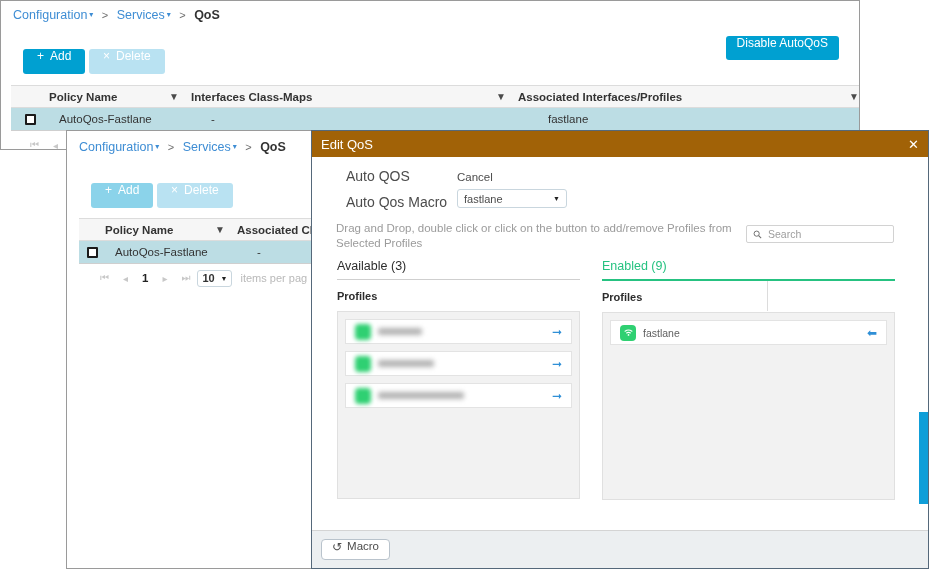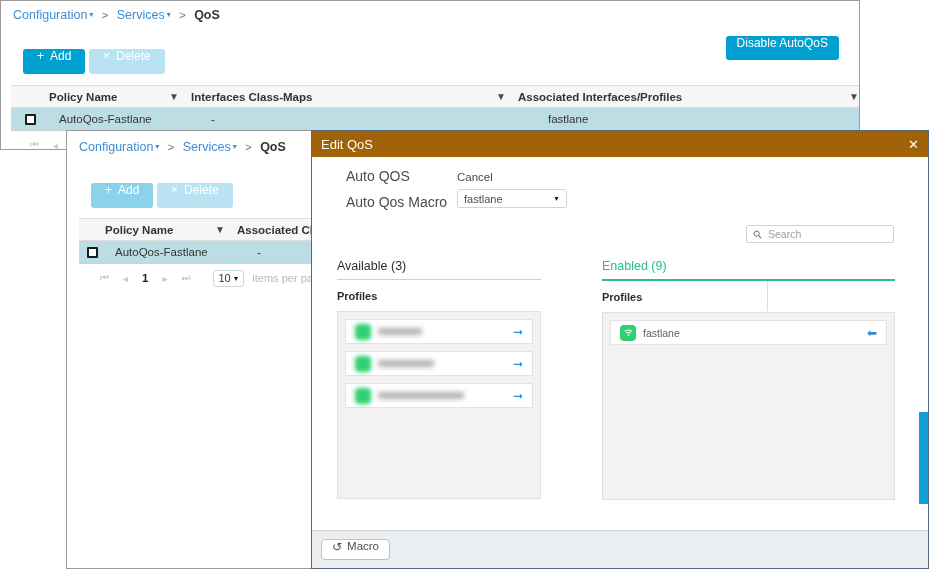--- a/index.html
+++ b/index.html
@@ -167,21 +167,21 @@
     <div class="cellv" style="width:132px;">AutoQos-Fastlane</div>
     <div class="cellv" style="flex:1;">-</div>
   </div>
 
   <div class="pager" style="position:absolute;left:26px;right:0;top:133px;">
     <span class="pg">⏮</span>
     <span class="pg">◂</span>
     <span class="pgn">1</span>
     <span class="pg">▸</span>
     <span class="pg">⏭</span>
-    <span class="ipp" style="margin-left:16px;">
+    <span class="ipp" style="margin-left:0;font-weight:bold;">
       <span>10</span>
       <span class="cv">▼</span>
     </span>
     <span class="ippl">items per pag</span>
   </div>
 </div>
 
 <div id="dlg">
 
   <div id="dlgbar">
@@ -197,30 +197,31 @@
   </div>
 
   <div style="position:absolute;left:34px;top:62px;">
     <span class="flabel">Auto Qos Macro</span>
   </div>
   <div class="sel" style="position:absolute;left:145px;top:58px;">
     <span>fastlane</span>
     <span class="cv">▼</span>
   </div>
 
+  <div class="hint" style="position:absolute;left:24px;top:90px;width:400px;">Drag and Drop, double click or click on the button to add/remove Profiles from Selected Profiles</div>
 
   <div class="srch" style="position:absolute;left:434px;top:94px;">
     <svg width="9" height="9" viewBox="0 0 16 16">
       <circle cx="6.5" cy="6.5" r="4.6" fill="none" stroke="#6b6b6b" stroke-width="1.7"></circle>
       <line x1="10" y1="10" x2="14.5" y2="14.5" stroke="#6b6b6b" stroke-width="1.8"></line>
     </svg>
     <span class="ph">Search</span>
   </div>
 
-  <div style="position:absolute;left:25px;top:128px;width:204px;">
+  <div style="position:absolute;left:25px;top:128px;width:243px;">
     <div class="panelTitle">Available (3)</div>
     <div class="rule"></div>
     <div class="colhdr" style="padding:10px 0 9px 0;">Profiles</div>
     <div class="listbox" style="height:188px;">
       <div class="pitem">
         <span class="lft">
             <span class="sw blursw"></span>
             <span class="blurtxt" style="width:44px;"></span>
           </span>
         <span class="arr">➞</span>

